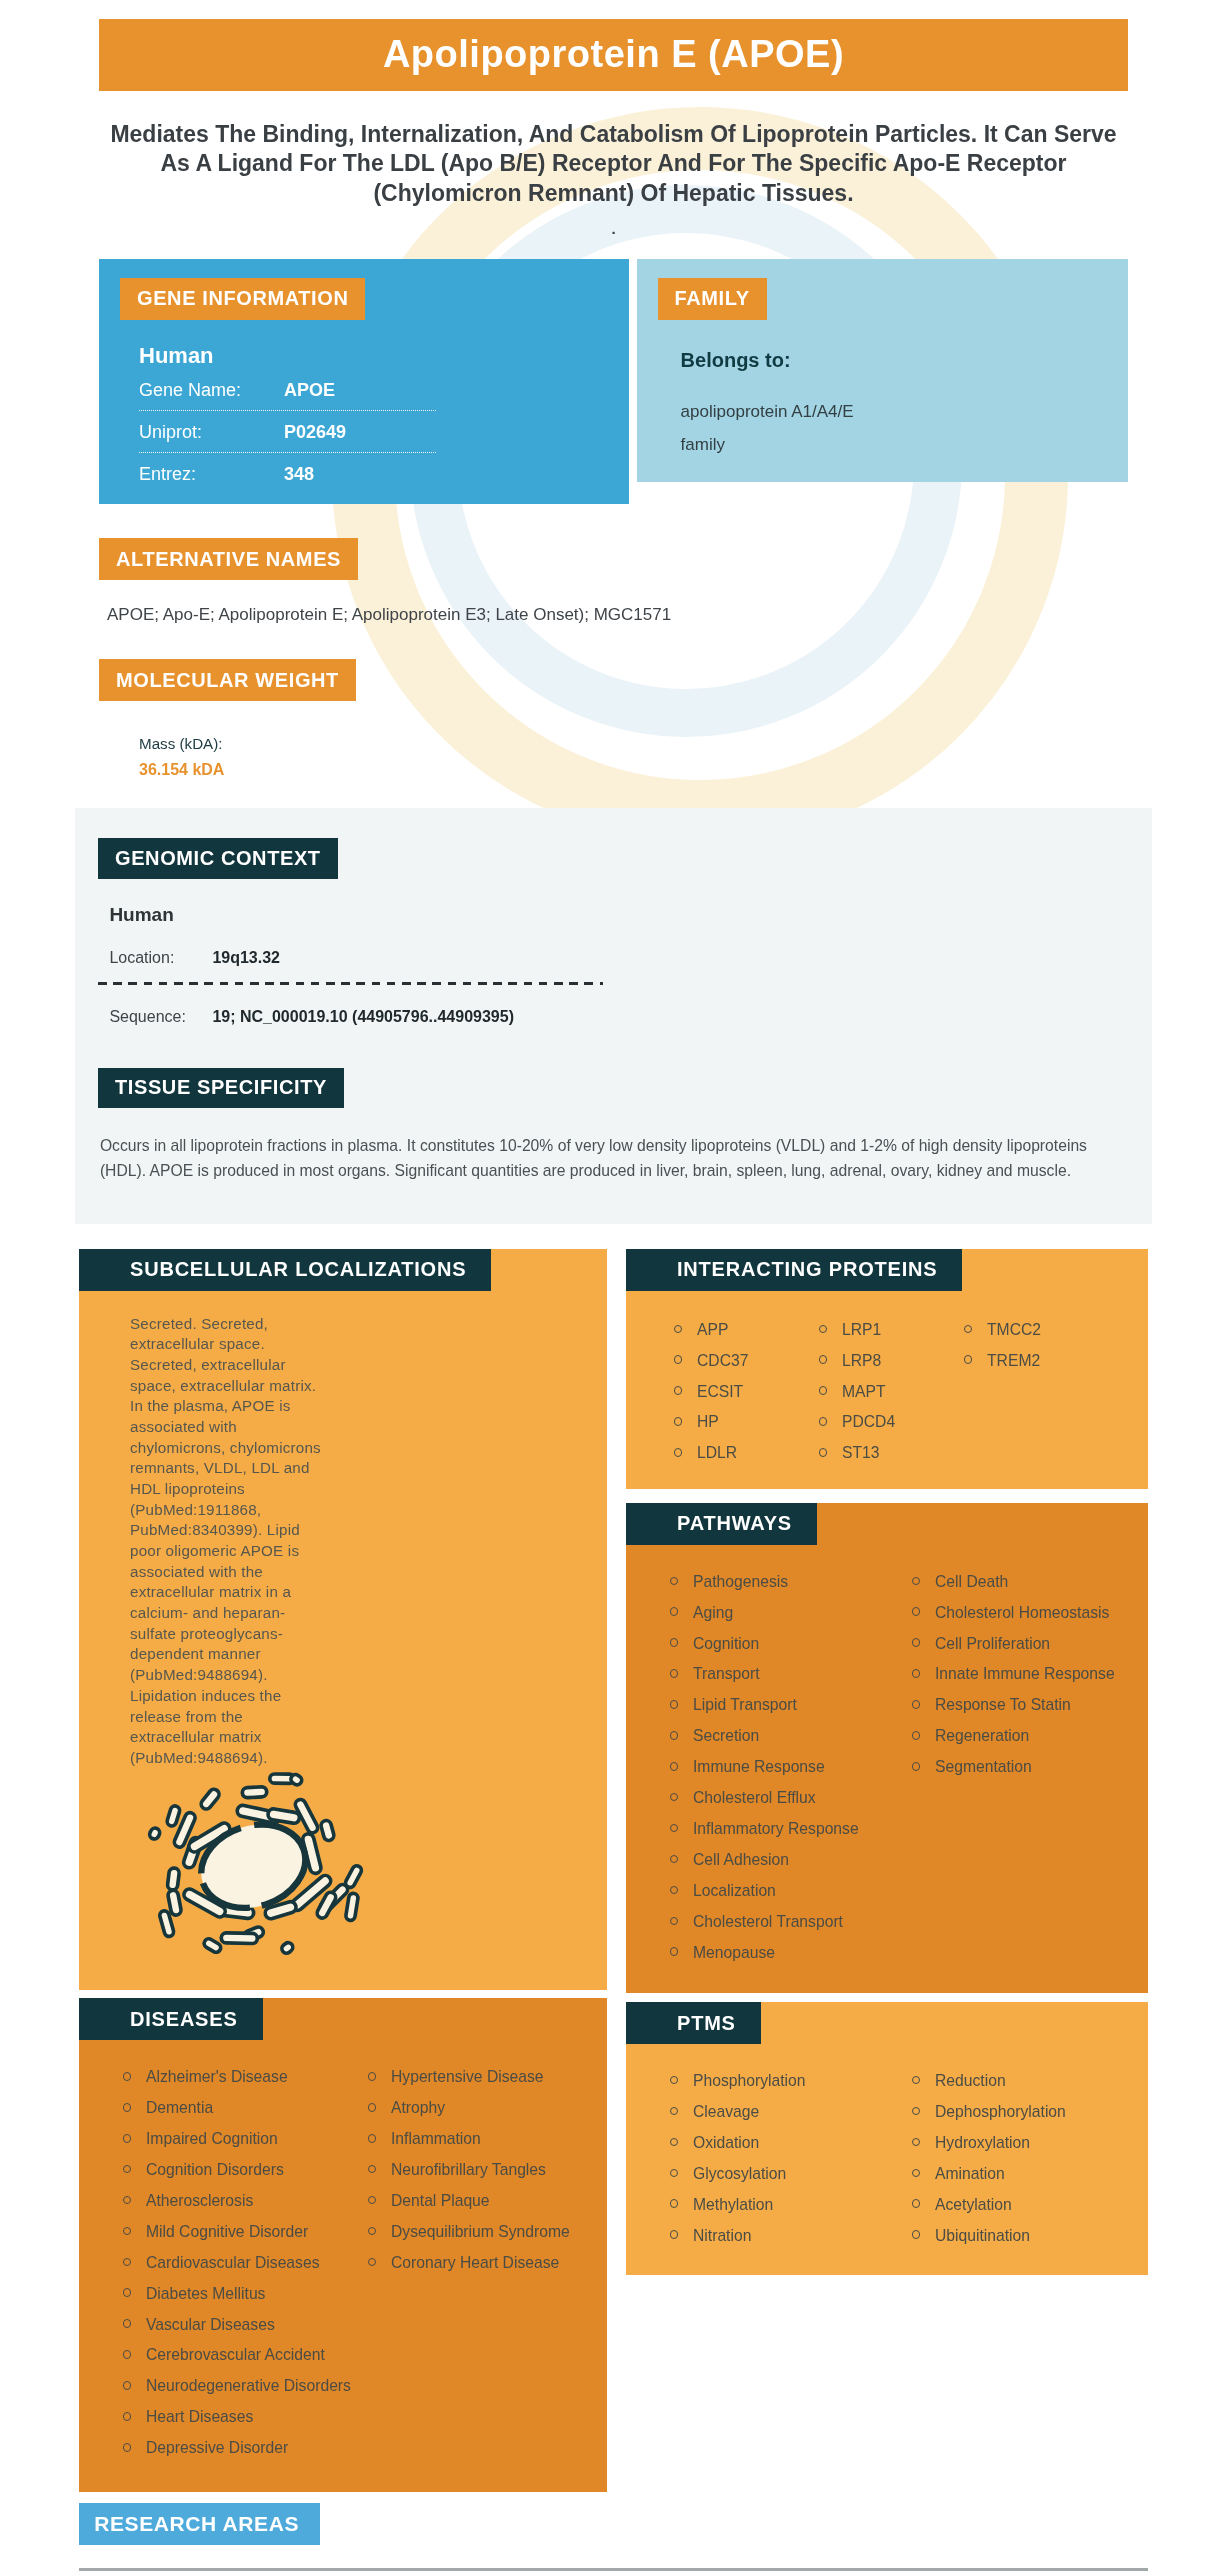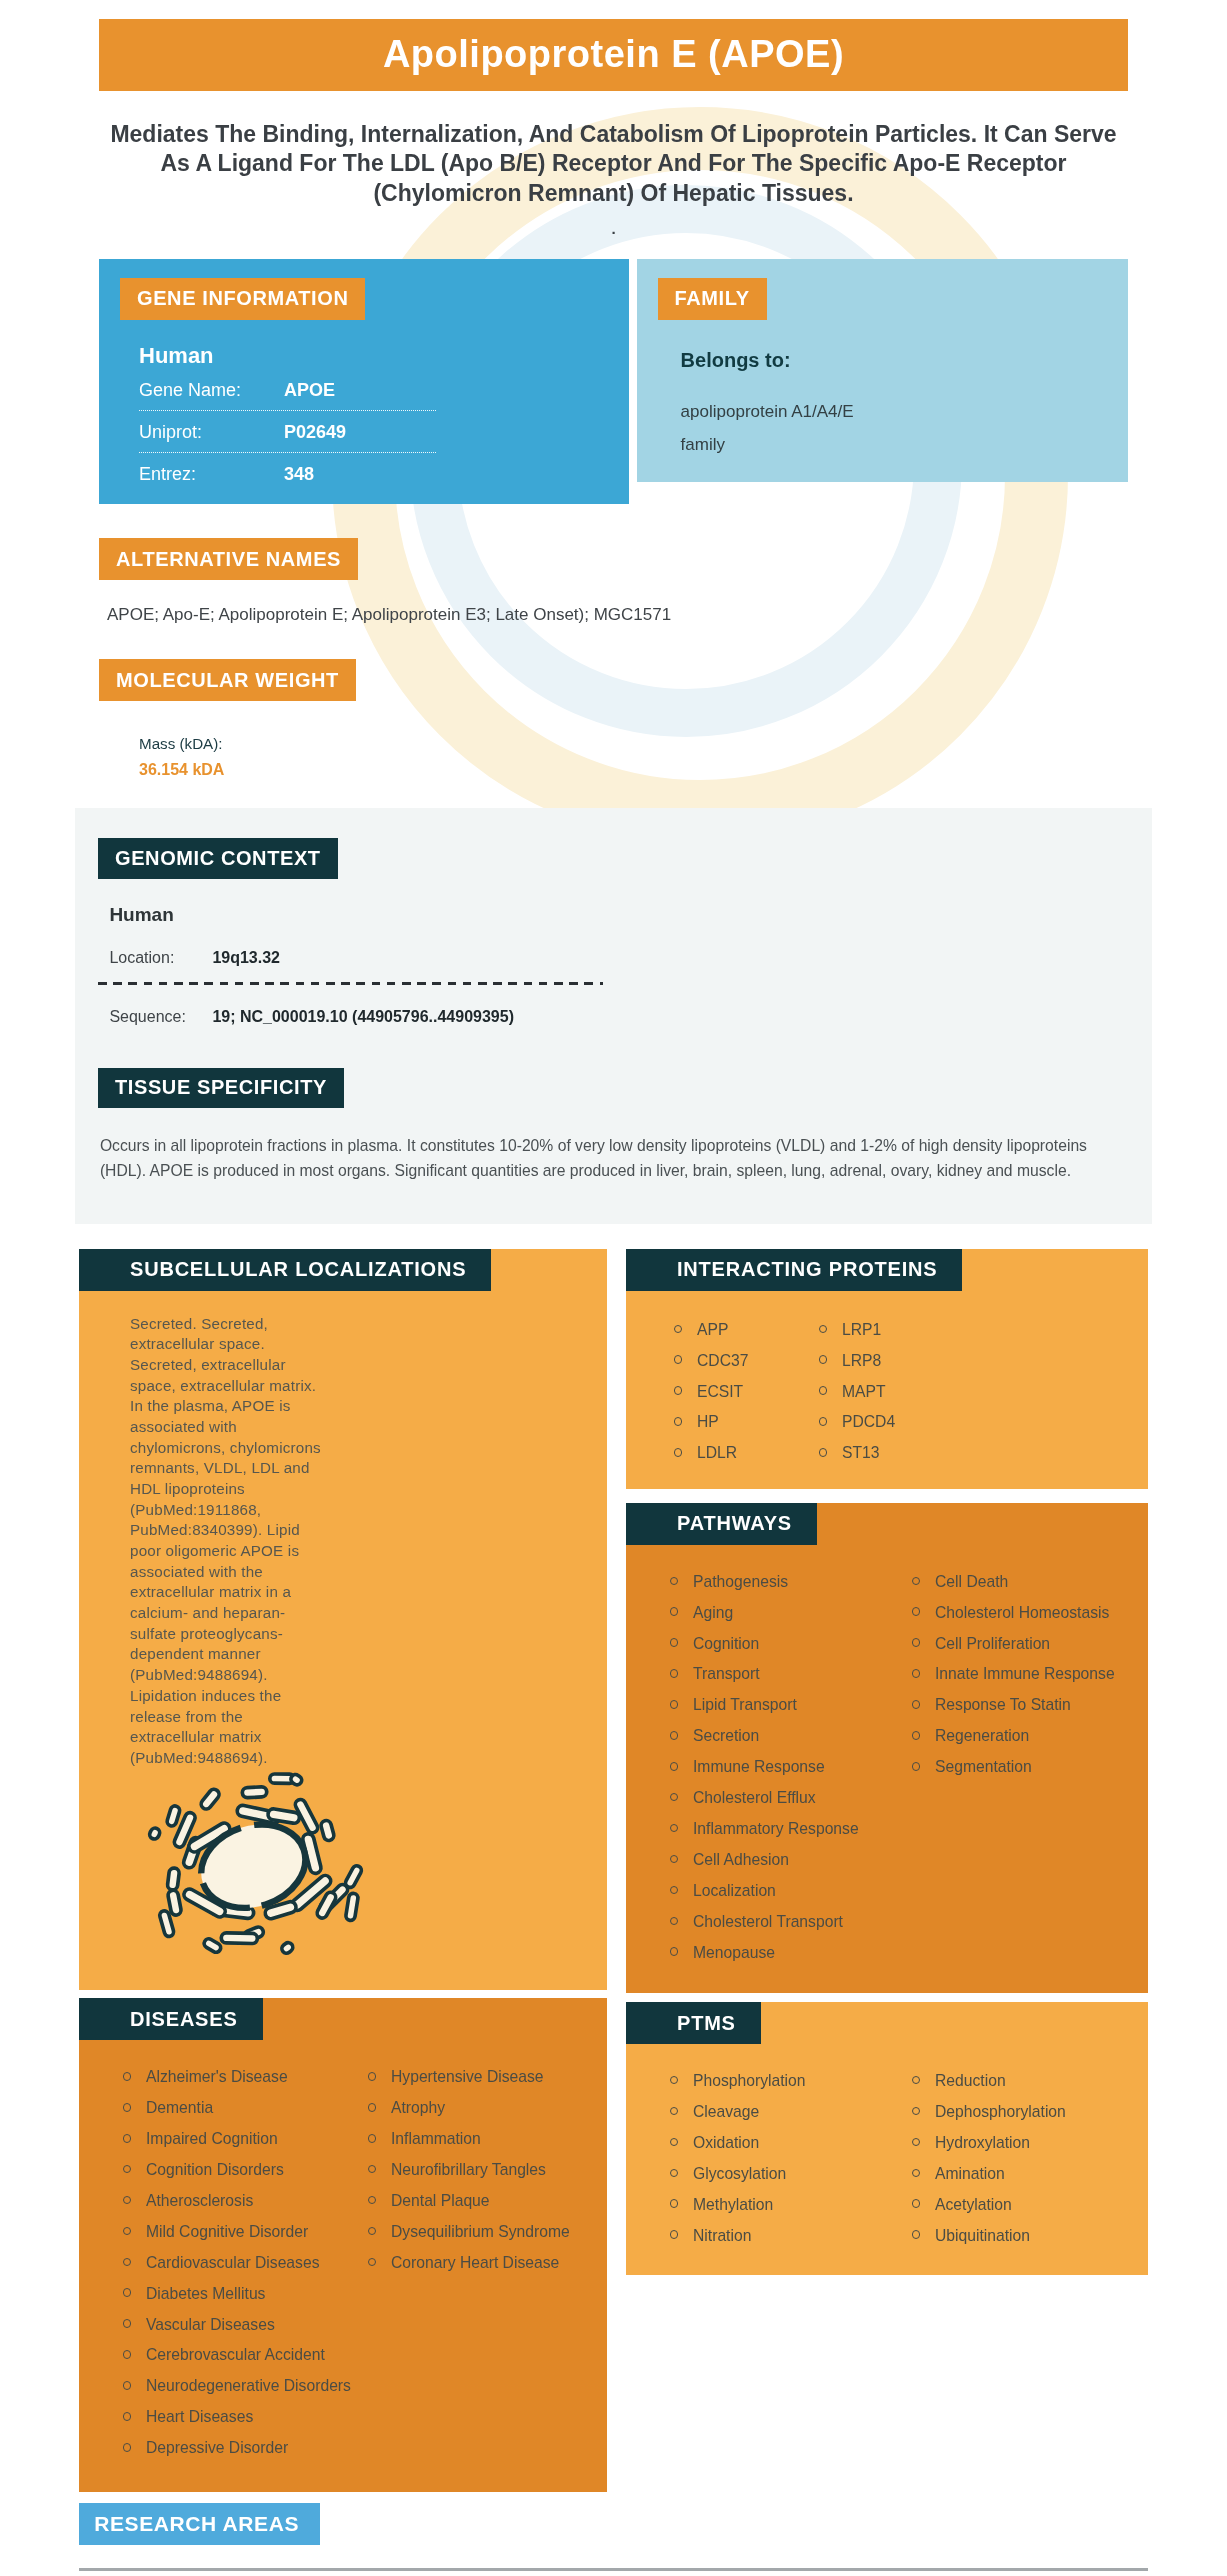--- a/index.html
+++ b/index.html
@@ -241,20 +241,24 @@
                 <li class="li">HP</li>
                 <li class="li">LDLR</li>
               </ul>
             <ul>
                 <li class="li">LRP1</li>
                 <li class="li">LRP8</li>
                 <li class="li">MAPT</li>
                 <li class="li">PDCD4</li>
                 <li class="li">ST13</li>
               </ul>
+            <ul>
+                <li class="li">TMCC2</li>
+                <li class="li">TREM2</li>
+              </ul>
           </div>
         </section>
 
         <section class="box dark pathways">
           <span class="teal-band">PATHWAYS</span>
           <div class="cols2">
             <ul>
                 <li class="li">Pathogenesis</li>
                 <li class="li">Aging</li>
                 <li class="li">Cognition</li>

